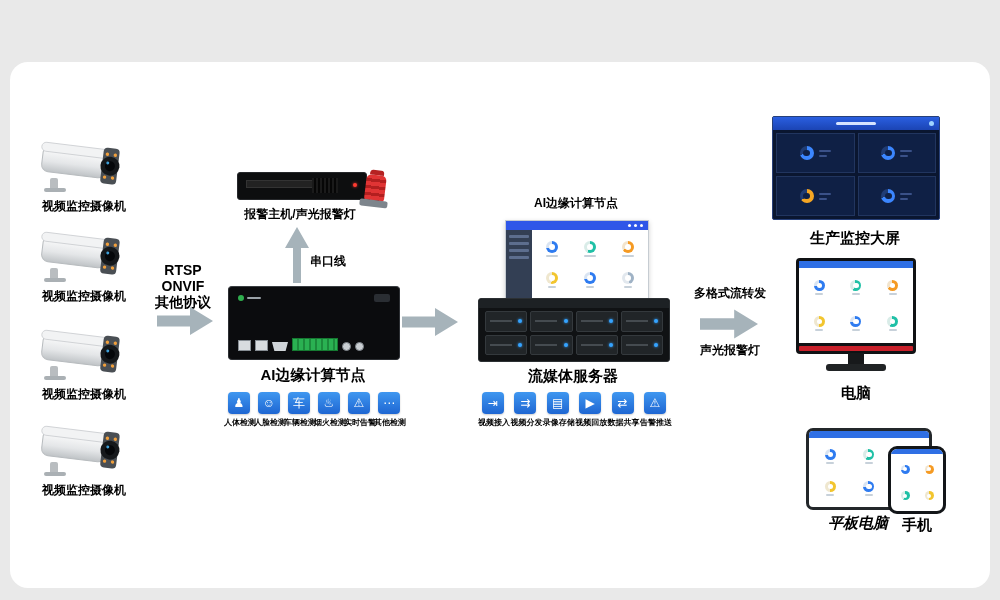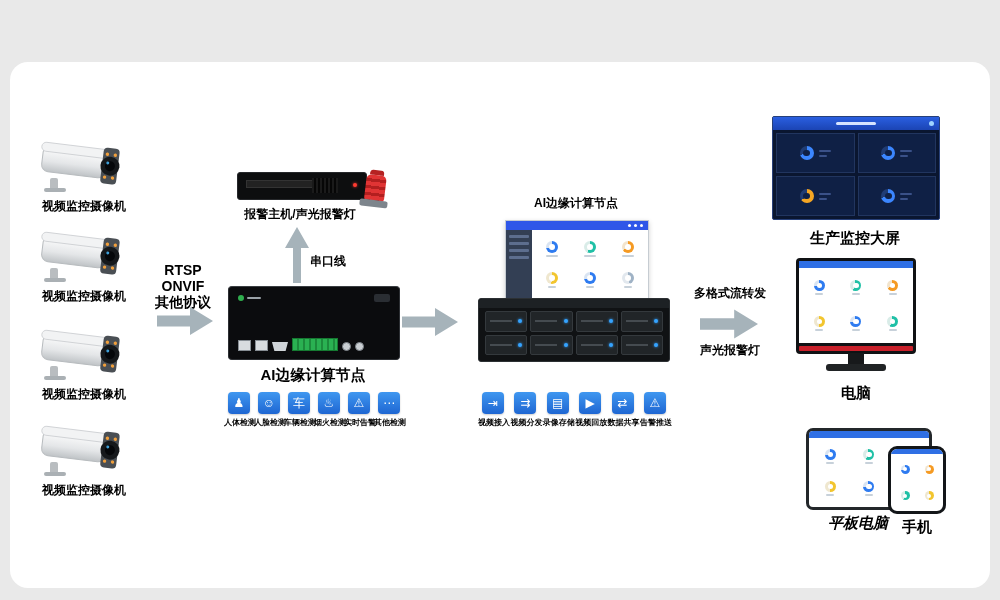--- a/index.html
+++ b/index.html
@@ -306,20 +306,21 @@
       <div class="bay"></div>
         <div class="bay"></div>
       <div class="bay"></div>
         <div class="bay"></div>
       <div class="bay"></div>
         <div class="bay"></div>
       <div class="bay"></div>
         <div class="bay"></div>
     </div>
   </div>
+  <div class="lbl" style="left:478px;top:367px;width:190px;">流媒体服务器</div>
 
   <div class="icon-row" style="left:478px;top:392px;width:192px;">
     <div class="icap">
       <div class="isq">
           <span>⇥</span>
         </div>
       <div class="ilab">视频接入</div>
     </div>
     <div class="icap">
       <div class="isq">
@@ -466,14 +467,14 @@
 
   <div class="phone">
     <div class="mini-head" style="height:5px;"></div>
     <div class="ph-grid">
       <span class="donut s9 d-blue"></span>
       <span class="donut s9 d-orange"></span>
       <span class="donut s9 d-teal"></span>
       <span class="donut s9 d-yellow"></span>
     </div>
   </div>
-  <div class="lbl" style="left:888px;top:518px;width:58px;">手机</div>
+  <div class="lbl" style="left:888px;top:518px;width:58px;font-family:Liberation Mono, monospace;">手机</div>
 </div>
 
 </body></html>

